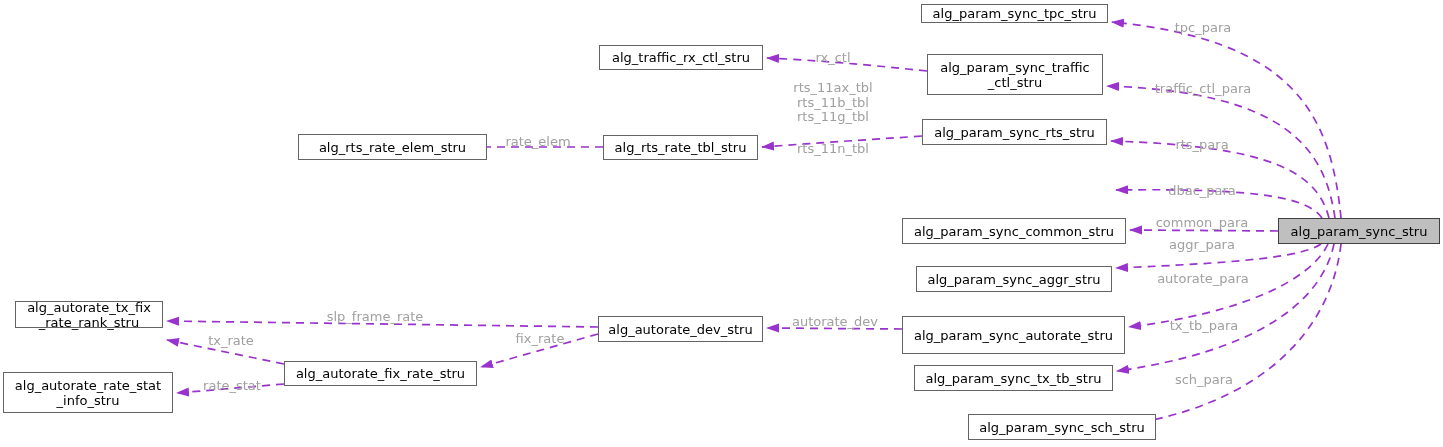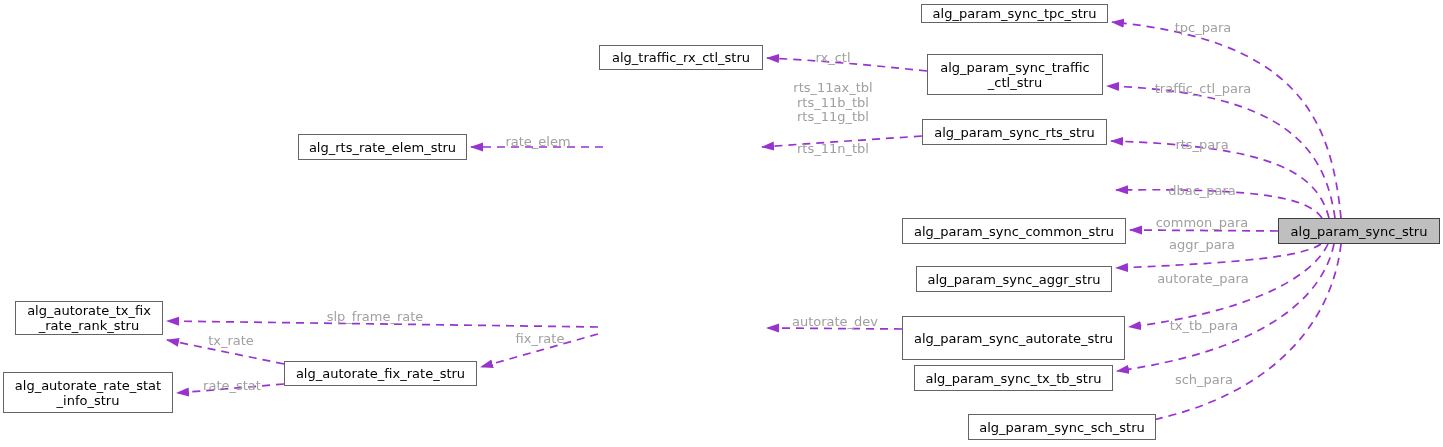--- a/index.html
+++ b/index.html
@@ -69,42 +69,48 @@
     </div>
   <div class="node" style="left:922px;top:119px;width:185px;height:26px;">
       <span>alg_param_sync_rts_stru</span>
     </div>
   <div class="node" style="left:902px;top:218px;width:224px;height:26px;">
       <span>alg_param_sync_common_stru</span>
     </div>
   <div class="node" style="left:916px;top:266px;width:196px;height:26px;">
       <span>alg_param_sync_aggr_stru</span>
     </div>
-  <div class="node" style="left:902px;top:316px;width:223px;height:44px;">
+  <div class="node" style="left:902px;top:316px;width:223px;height:38px;">
       <span>alg_param_sync_autorate_stru</span>
     </div>
   <div class="node" style="left:914px;top:365px;width:199px;height:26px;">
       <span>alg_param_sync_tx_tb_stru</span>
     </div>
   <div class="node" style="left:968px;top:414px;width:188px;height:26px;">
       <span>alg_param_sync_sch_stru</span>
     </div>
 
   <div class="node main" style="left:1278px;top:218px;width:162px;height:26px;">
       <span>alg_param_sync_stru</span>
     </div>
 
   <div class="node" style="left:599px;top:45px;width:164px;height:25px;">
       <span>alg_traffic_rx_ctl_stru</span>
     </div>
+  <div class="node" style="left:603px;top:135px;width:155px;height:25px;">
+      <span>alg_rts_rate_tbl_stru</span>
+    </div>
+  <div class="node" style="left:598px;top:316px;width:165px;height:26px;">
+      <span>alg_autorate_dev_stru</span>
+    </div>
 
-  <div class="node" style="left:298px;top:134px;width:169px;height:26px;">
+  <div class="node" style="left:298px;top:134px;width:189px;height:26px;">
       <span>alg_rts_rate_elem_stru</span>
     </div>
-  <div class="node" style="left:15px;top:301px;width:148px;height:34px;">
+  <div class="node" style="left:15px;top:301px;width:148px;height:27px;">
       <span>alg_autorate_tx_fix</span>
       <span>_rate_rank_stru</span>
     </div>
   <div class="node" style="left:284px;top:361px;width:193px;height:25px;">
       <span>alg_autorate_fix_rate_stru</span>
     </div>
   <div class="node" style="left:3px;top:372px;width:170px;height:41px;">
       <span>alg_autorate_rate_stat</span>
       <span>_info_stru</span>
     </div>

